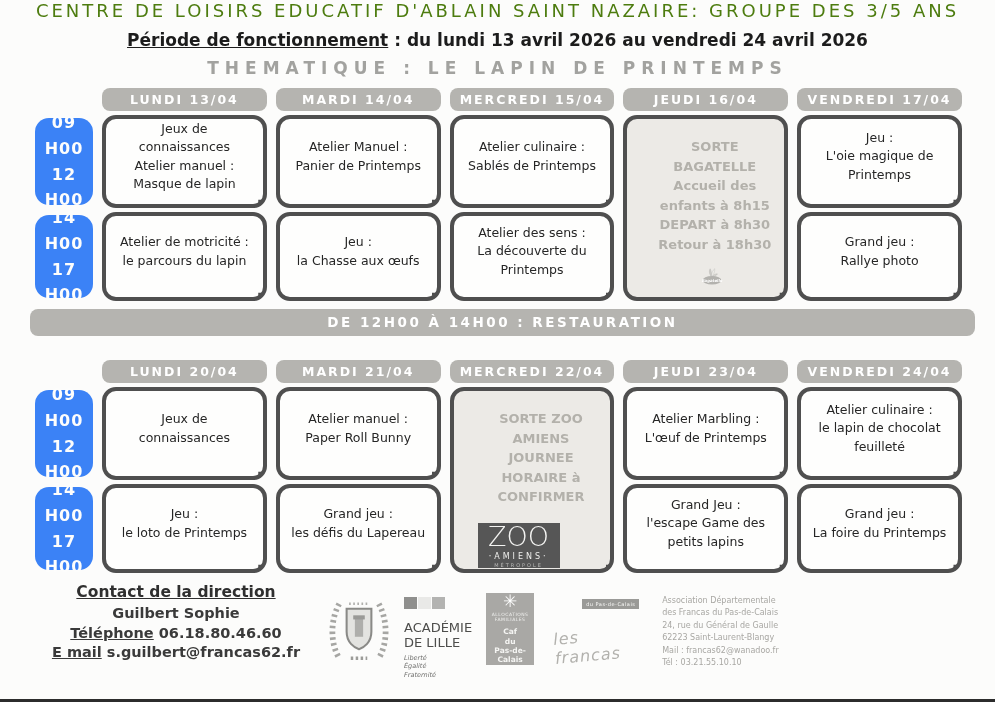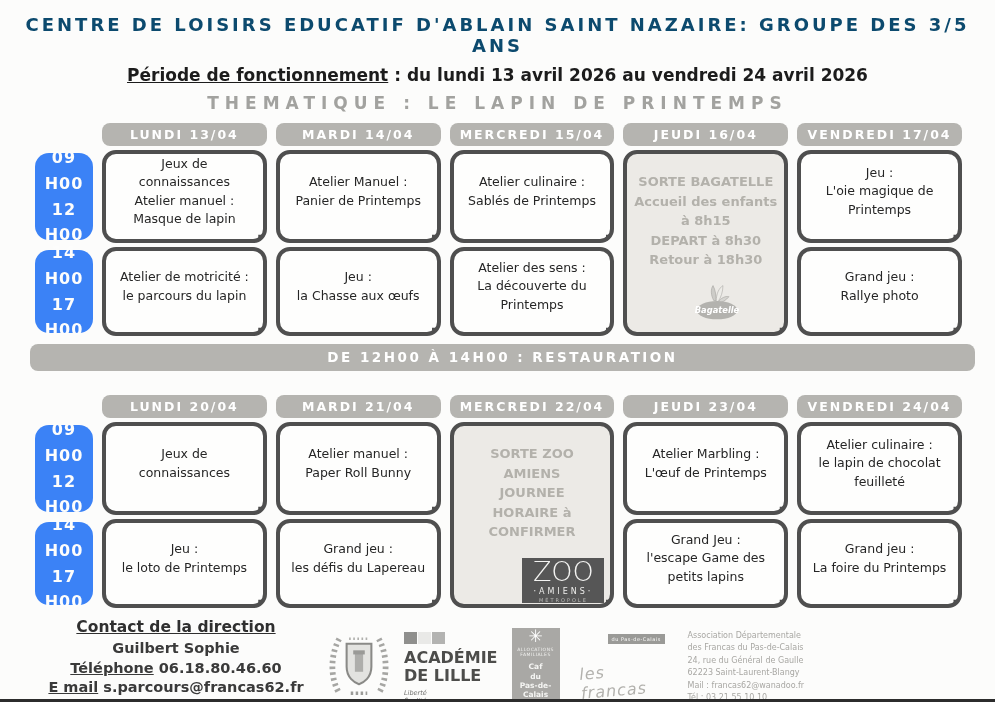--- a/index.html
+++ b/index.html
@@ -6,22 +6,22 @@
   html,body { background:#e8e8e8; }
   body { font-family:"DejaVu Sans", sans-serif; }
   .page {
     position:relative; width:995px; height:702px; margin:0 auto;
     background:#fcfcfb; overflow:hidden; color:#2e2e2e;
   }
   .pre { white-space:pre-line; }
 
   
   .doc-title {
-    padding-top:14px; text-align:center;
-    color:#0c4a6e; font-size:18px; font-weight:700; letter-spacing:3px;
+    text-align:center;
+    color:#4d7c0f; font-size:18px; font-weight:400; letter-spacing:3px;
   }
   .doc-period {
     margin-top:9px; text-align:center;
     font-size:17px; font-weight:bold; color:#1c1c1c;
   }
   .doc-period .u { text-decoration:underline; }
   .doc-theme {
     margin-top:8px; text-align:center;
     color:#a2a29f; font-size:17px; font-weight:600; letter-spacing:6px;
   }
@@ -57,22 +57,22 @@
   }
   .cell::after {
     content:"❜"; position:absolute; right:0px; bottom:-12px;
     color:#4f4f4f; font-size:17px;
   }
   .cell-text {
     text-align:center; font-size:12.5px; line-height:1.45; color:#262626;
   }
   .cell.trip {
     background:#eceae6; flex-direction:column;
-    align-items:flex-end; justify-content:flex-start;
-    padding:18px 6px 12px 6px;
+    align-items:flex-start; justify-content:flex-start;
+    padding:18px 6px 12px 24px;
   }
   .trip-text {
     text-align:center; font-size:13px; font-weight:bold;
     color:#b3b1ab; line-height:1.5;
   }
   .bagatelle-svg { margin-top:14px; }
 
   .zoo-box {
     margin-top:16px; width:82px; height:66px; background:#565656;
     display:flex; flex-direction:column; align-items:center; justify-content:center;
@@ -99,21 +99,21 @@
   .contact-block { width:272px; text-align:center; margin-left:10px; }
   .contact-line { font-size:14.5px; font-weight:bold; color:#3a3a3a; line-height:1.35; }
   .contact-line .u { text-decoration:underline; }
 
   .logos { display:flex; align-items:flex-start; margin-left:14px; padding-top:8px; }
   .crest { margin-top:6px; }
   .academie-block { margin-left:12px; margin-top:6px; }
   .flag-icon { display:flex; width:42px; }
   .flag-icon span { width:13px; height:12px; display:inline-block; }
   .flag-b { background:#8f8f8d; } .flag-w { background:#e9e9e7; margin:0 1px; } .flag-r { background:#b3b3b1; }
-  .academie-name { margin-top:5px; font-size:16px; font-weight:bold; color:#4d4d4b; line-height:1.15; }
+  .academie-name { margin-top:12px; font-size:13px; font-weight:normal; color:#4d4d4b; line-height:1.15; }
   .academie-motto { margin-top:3px; font-size:6.5px; font-style:italic; color:#6e6e6c; line-height:1.3; }
   .caf-box {
     margin-left:14px; margin-top:2px; width:48px; height:72px; background:#a9a8a5;
     display:flex; flex-direction:column; align-items:center; justify-content:center;
     text-align:center;
   }
   .caf-star { color:#fff; font-size:17px; line-height:1; }
   .caf-sub { margin-top:2px; color:#f0f0ee; font-size:4.5px; letter-spacing:0.5px; }
   .caf-name { margin-top:5px; color:#f5f5f3; font-size:7.5px; font-weight:bold; line-height:1.25; }
   .francas-block { margin-left:20px; margin-top:0; width:92px; }
@@ -265,21 +265,21 @@
 
   <div class="footer">
 
     <div class="contact-block">
       <div class="block-title">Contact de la direction</div>
       <div class="contact-line" style="margin-top:3px;">Guilbert Sophie</div>
       <div class="contact-line">
         <span class="u">Téléphone</span><span> 06.18.80.46.60</span>
       </div>
       <div class="contact-line">
-        <span class="u">E mail</span><span> s.parcours@francas62.fr</span>
+        <span class="u">E mail</span><span> s.guilbert@francas62.fr</span>
       </div>
     </div>
 
     <div class="logos">
       <svg class="crest" width="66" height="68" viewBox="0 0 80 82">
         <path d="M16,8 C5,28 5,56 16,74" stroke="#a6a6a3" stroke-width="7" fill="none" stroke-dasharray="3,4"></path>
         <path d="M64,8 C75,28 75,56 64,74" stroke="#a6a6a3" stroke-width="7" fill="none" stroke-dasharray="3,4"></path>
         <path d="M30,74 h20" stroke="#9c9c99" stroke-width="4" stroke-dasharray="3,3"></path>
         <path d="M25,14 h30 v28 c0,13 -9,19 -15,21 c-6,-2 -15,-8 -15,-21 Z" fill="#e3e3e0" stroke="#8a8a87" stroke-width="2.5"></path>
         <rect x="35" y="26" width="10" height="22" fill="#aeaeab"></rect>

